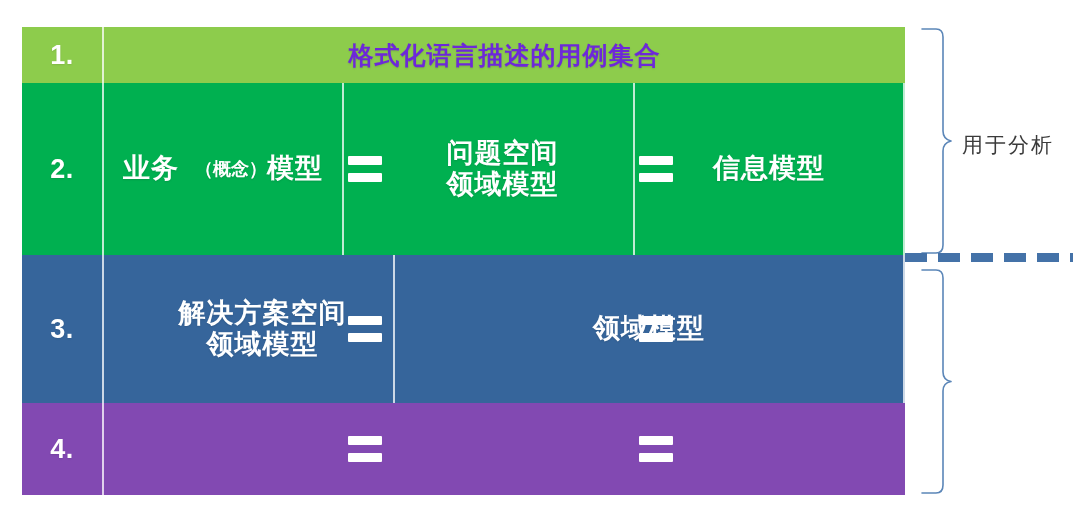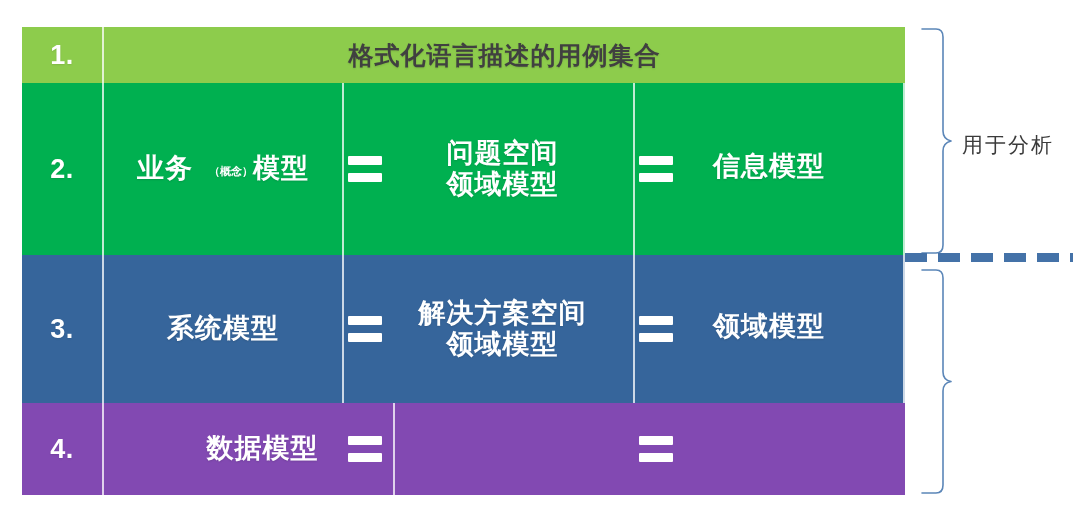--- a/index.html
+++ b/index.html
@@ -60,52 +60,52 @@
     text-shadow: 0 1px 2px rgba(0,0,0,0.10);
   }
 
   .wide-cell {
     flex: 1 1 auto;
     display: flex;
     align-items: center;
     justify-content: center;
   }
   .title-text {
-    color: #404040;
+    color: #6d28d9;
     font-weight: bold;
     font-size: 25px;
     letter-spacing: 1px;
     text-shadow: 0 1px 2px rgba(0,0,0,0.12);
   }
 
   
   .term {
     display: flex;
     align-items: center;
     justify-content: center;
     box-sizing: border-box;
     border-right: 2px solid rgba(255,255,255,0.75);
   }
   .term:last-child { border-right: none; }
   .term-a { flex: 0 0 240px; }
   .term-b { flex: 0 0 291px; padding-left: 28px; }
-  .term-c { flex: 1 1 auto; font-family: Liberation Mono, monospace; }
+  .term-c { flex: 1 1 auto; }
 
   .term-label {
     color: #ffffff;
     font-weight: bold;
     font-size: 27px;
     line-height: 1.15;
     text-align: center;
     letter-spacing: 1px;
     text-shadow: 0 1px 2px rgba(0,0,0,0.12);
     white-space: pre-line;
   }
   .term-label .small {
-    font-size: 11px;
+    font-size: 18px;
     letter-spacing: 0;
     vertical-align: 2px;
     margin-left: 16px;
   }
 
   .eq-sign {
     position: absolute;
     width: 34px;
     height: 26px;
     display: flex;
@@ -182,46 +182,40 @@
       <div class="eq-sign" style="left:617px; top:73px;">
         <span></span>
           <span></span>
       </div>
     </div>
 
     <div class="row row-3">
       <div class="num-cell">
         <span class="num-text">3.</span>
       </div>
-      <div class="term term-a">
-        <span class="term-label">系统模型</span>
-      </div>
       <div class="term term-b">
         <span class="term-label">解决方案空间
 领域模型</span>
       </div>
       <div class="term term-c">
         <span class="term-label">领域模型</span>
       </div>
       <div class="eq-sign" style="left:326px; top:61px;">
         <span></span>
           <span></span>
       </div>
       <div class="eq-sign" style="left:617px; top:61px;">
         <span></span>
           <span></span>
       </div>
     </div>
 
     <div class="row row-4">
       <div class="num-cell">
         <span class="num-text">4.</span>
-      </div>
-      <div class="term term-b">
-        <span class="term-label">数据模型</span>
       </div>
       <div class="eq-sign" style="left:326px; top:33px;">
         <span></span>
           <span></span>
       </div>
       <div class="eq-sign" style="left:617px; top:33px;">
         <span></span>
           <span></span>
       </div>
     </div>

